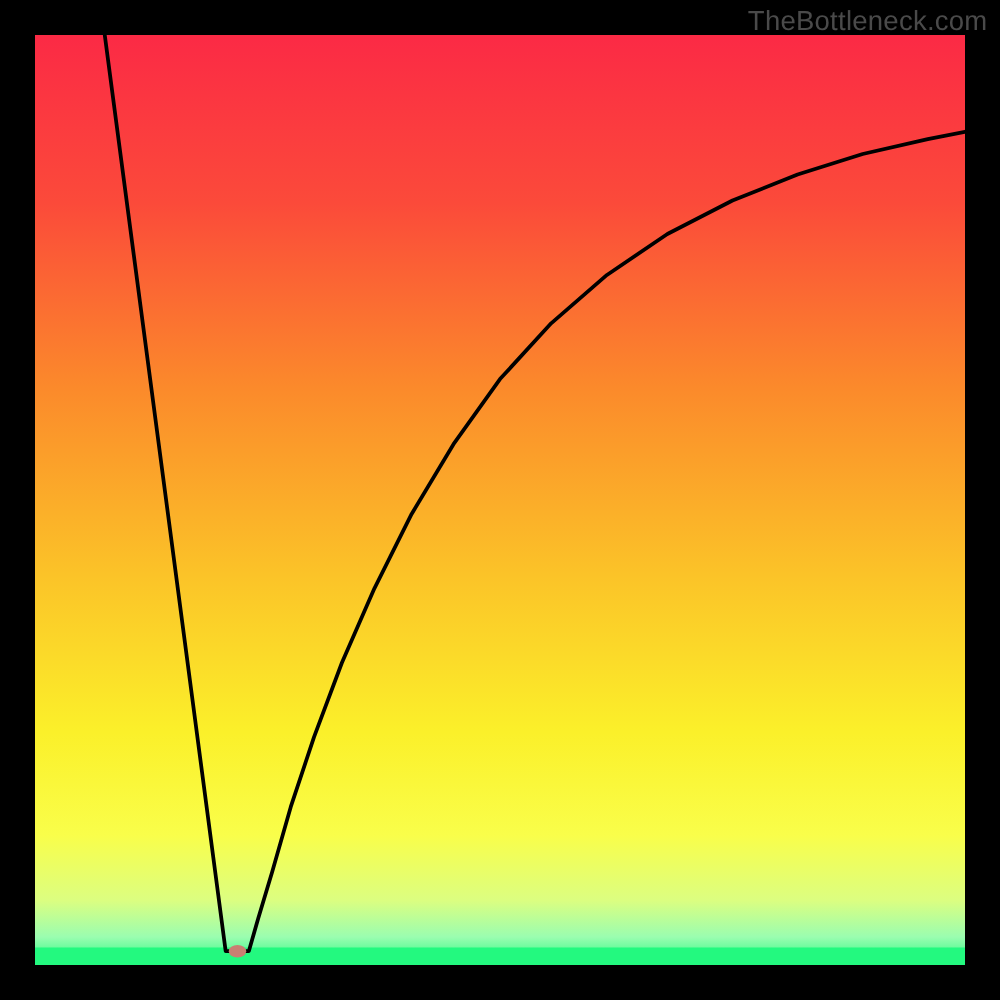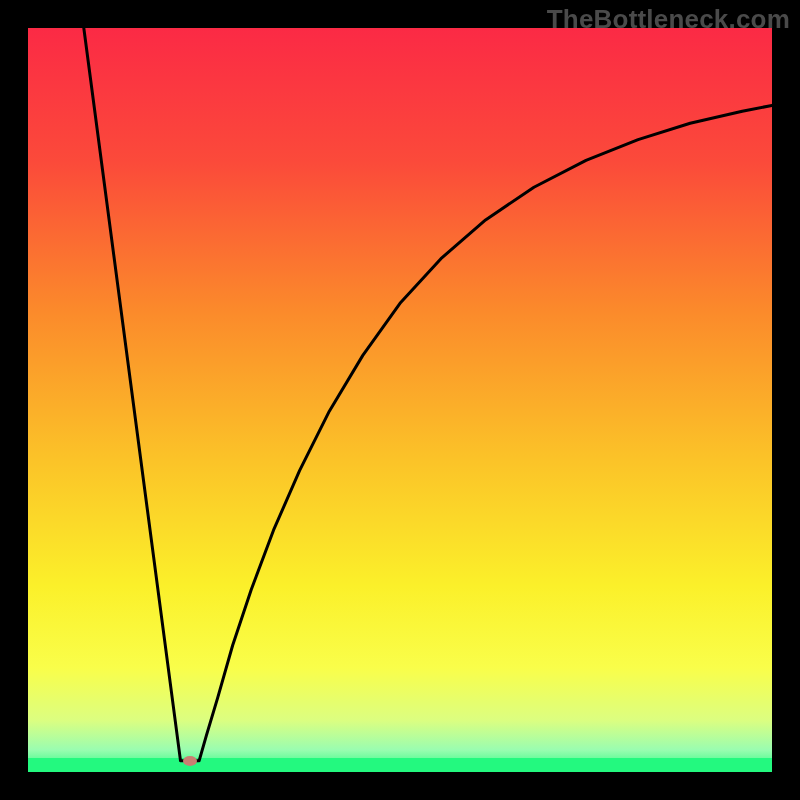--- a/index.html
+++ b/index.html
@@ -35,22 +35,22 @@
     position: absolute;
     inset: 0;
     width: 100%;
     height: 100%;
   }
   .watermark {
     position: absolute;
     top: 4px;
     right: 10px;
     color: #4a4a4a;
-    font-size: 26px;
-    font-weight: 700;
+    font-size: 22px;
+    font-weight: 400;
     letter-spacing: 0.2px;
     user-select: none;
   }
   .marker {
     position: absolute;
     width: 14px;
     height: 10px;
     border-radius: 50%;
     transform: translate(-50%, -50%);
   }

